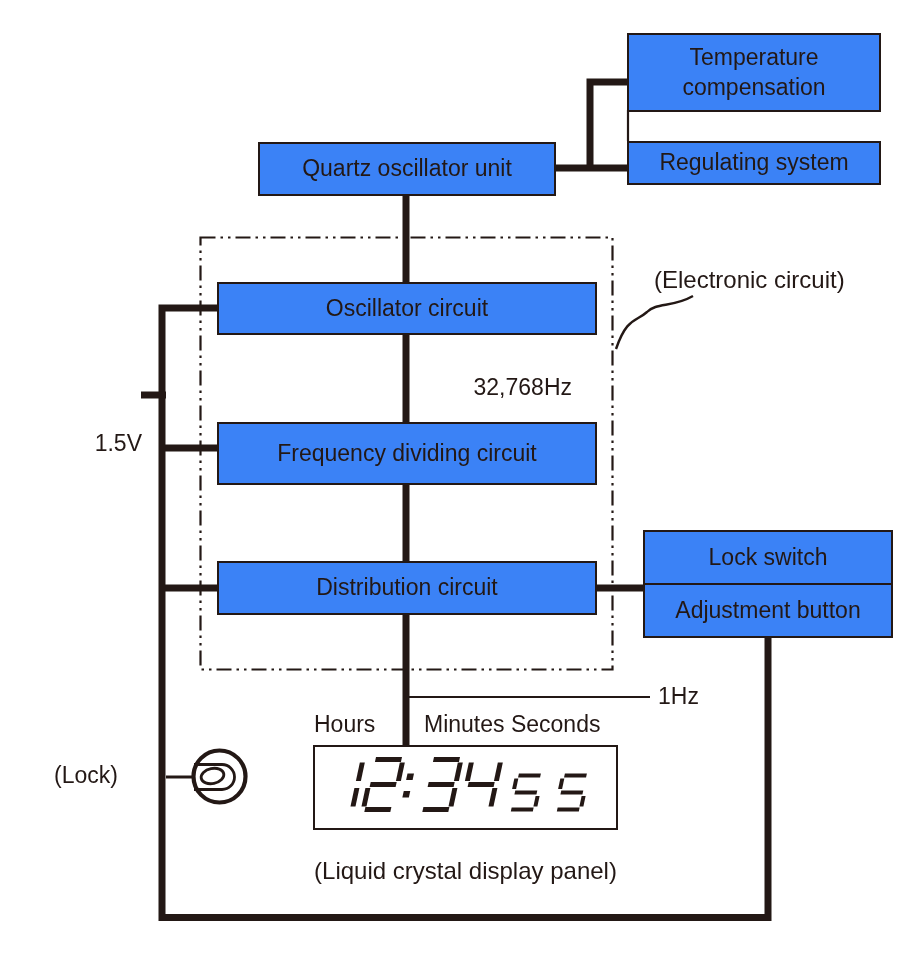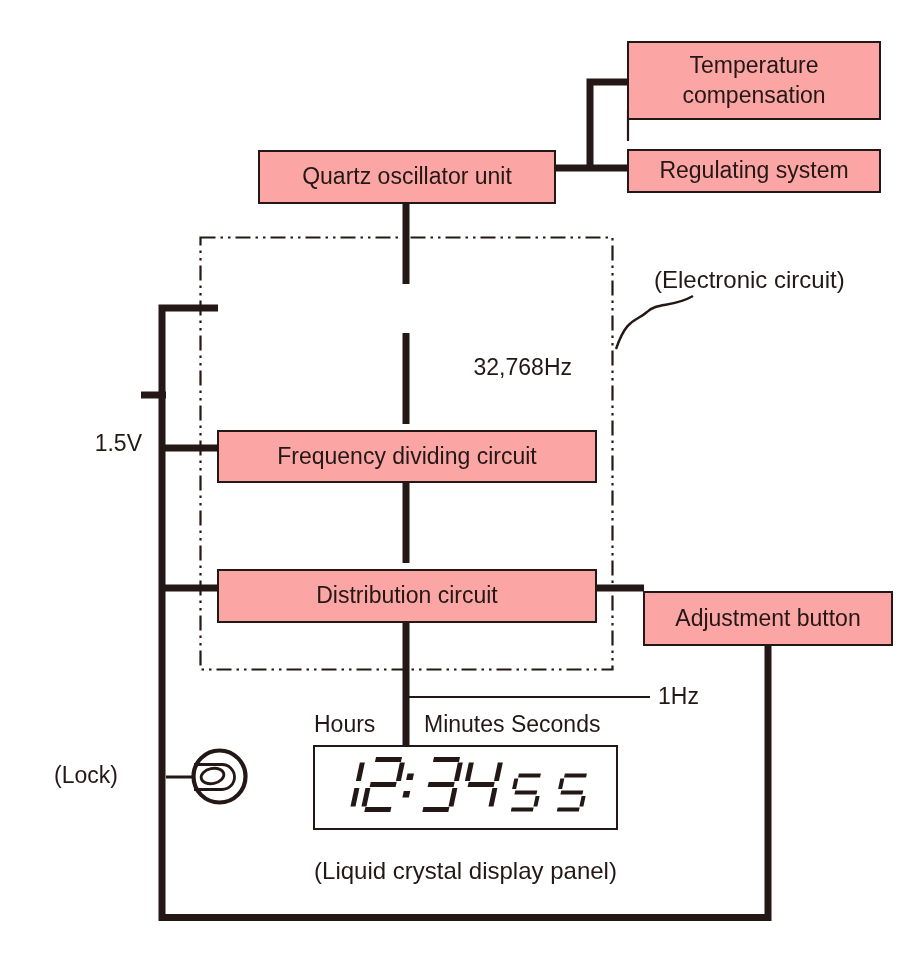--- a/index.html
+++ b/index.html
@@ -5,22 +5,22 @@
   :root { --ink:#231815; }
   html,body { margin:0; padding:0; background:#ffffff; }
   .stage {
     position:relative; width:920px; height:960px; background:#ffffff;
     font-family:"Liberation Sans","DejaVu Sans",sans-serif; color:var(--ink);
     overflow:hidden;
   }
   .overlay { position:absolute; left:0; top:0; width:920px; height:960px; }
   .box {
     position:absolute; box-sizing:border-box; border:2px solid var(--ink);
-    background:#fca5a5; display:flex; align-items:center; justify-content:center;
-    text-align:center; font-size:23px; line-height:1.3; z-index:2;margin-top:8px;
+    background:#3b82f6; display:flex; align-items:center; justify-content:center;
+    text-align:center; font-size:23px; line-height:1.3; z-index:2;
   }
   .lbl { position:absolute; font-size:23px; white-space:nowrap; z-index:3; }
   .lbl.right { text-align:right; }
   .lbl.center { text-align:center; white-space:normal;margin-top:17px; }
   .lcd {
     position:absolute; left:313px; top:745px; width:305px; height:85px;
     box-sizing:border-box; border:2px solid var(--ink); background:#ffffff; z-index:2;
   }
 </style>
 </head>
@@ -54,22 +54,24 @@
       <path d="M166 777 H193" stroke-width="3"></path>
       <circle cx="219.5" cy="776.5" r="26" stroke-width="4.2"></circle>
       <path d="M194 764.5 H222 A12.5 12.5 0 0 1 222 789.5 H194" stroke-width="2.8"></path>
       <ellipse cx="212.5" cy="776" rx="11.5" ry="7.5" stroke-width="2.8" transform="rotate(-12 212.5 776)"></ellipse>
     </g>
   </svg>
 
   <div class="box" style="left:627px;top:33px;width:254px;height:79px">Temperature compensation</div>
   <div class="box" style="left:627px;top:141px;width:254px;height:44px">Regulating system</div>
   <div class="box" style="left:258px;top:142px;width:298px;height:54px">Quartz oscillator unit</div>
-  <div class="box" style="left:217px;top:422px;width:380px;height:53px">Frequency dividing circuit</div>
+  <div class="box" style="left:217px;top:282px;width:380px;height:53px">Oscillator circuit</div>
+  <div class="box" style="left:217px;top:422px;width:380px;height:63px">Frequency dividing circuit</div>
   <div class="box" style="left:217px;top:561px;width:380px;height:54px">Distribution circuit</div>
+  <div class="box" style="left:643px;top:530px;width:250px;height:55px">Lock switch</div>
   <div class="box" style="left:643px;top:583px;width:250px;height:55px">Adjustment button</div>
 
   <div class="lcd">
     <svg id="lcd-svg" width="301" height="81" viewBox="0 0 301 81">
         <g transform="translate(17,10) skewX(-12)">
           <line x1="31.5" y1="5.5" x2="31.5" y2="24" stroke="#231815" stroke-width="5"></line>
           <line x1="31.5" y1="31" x2="31.5" y2="49.5" stroke="#231815" stroke-width="5"></line>
         </g>
         <g transform="translate(57,10) skewX(-12)">
           <line x1="4" y1="2.5" x2="30" y2="2.5" stroke="#231815" stroke-width="5"></line>
@@ -106,20 +108,20 @@
           <line x1="4" y1="2.5" x2="26" y2="2.5" stroke="#231815" stroke-width="4"></line>
           <line x1="2.5" y1="5.5" x2="2.5" y2="16" stroke="#231815" stroke-width="4"></line>
           <line x1="4" y1="19.5" x2="26" y2="19.5" stroke="#231815" stroke-width="4"></line>
           <line x1="27.5" y1="23" x2="27.5" y2="33.5" stroke="#231815" stroke-width="4"></line>
           <line x1="4" y1="36.5" x2="26" y2="36.5" stroke="#231815" stroke-width="4"></line>
         </g>
       </svg>
   </div>
 
   <div class="lbl" style="left:654px;top:266px;font-size:24px">(Electronic circuit)</div>
-  <div class="lbl right" style="left:448px;top:354px;width:124px">32,768Hz</div>
+  <div class="lbl right" style="left:448px;top:374px;width:124px">32,768Hz</div>
   <div class="lbl right" style="left:78px;top:430px;width:64px">1.5V</div>
   <div class="lbl" style="left:658px;top:683px">1Hz</div>
   <div class="lbl" style="left:314px;top:711px">Hours</div>
   <div class="lbl" style="left:424px;top:711px">Minutes Seconds</div>
   <div class="lbl" style="left:54px;top:762px">(Lock)</div>
   <div class="lbl center" style="left:278px;top:840px;width:375px;font-size:24px">(Liquid crystal display panel)</div>
 </div>
 
 </body></html>

